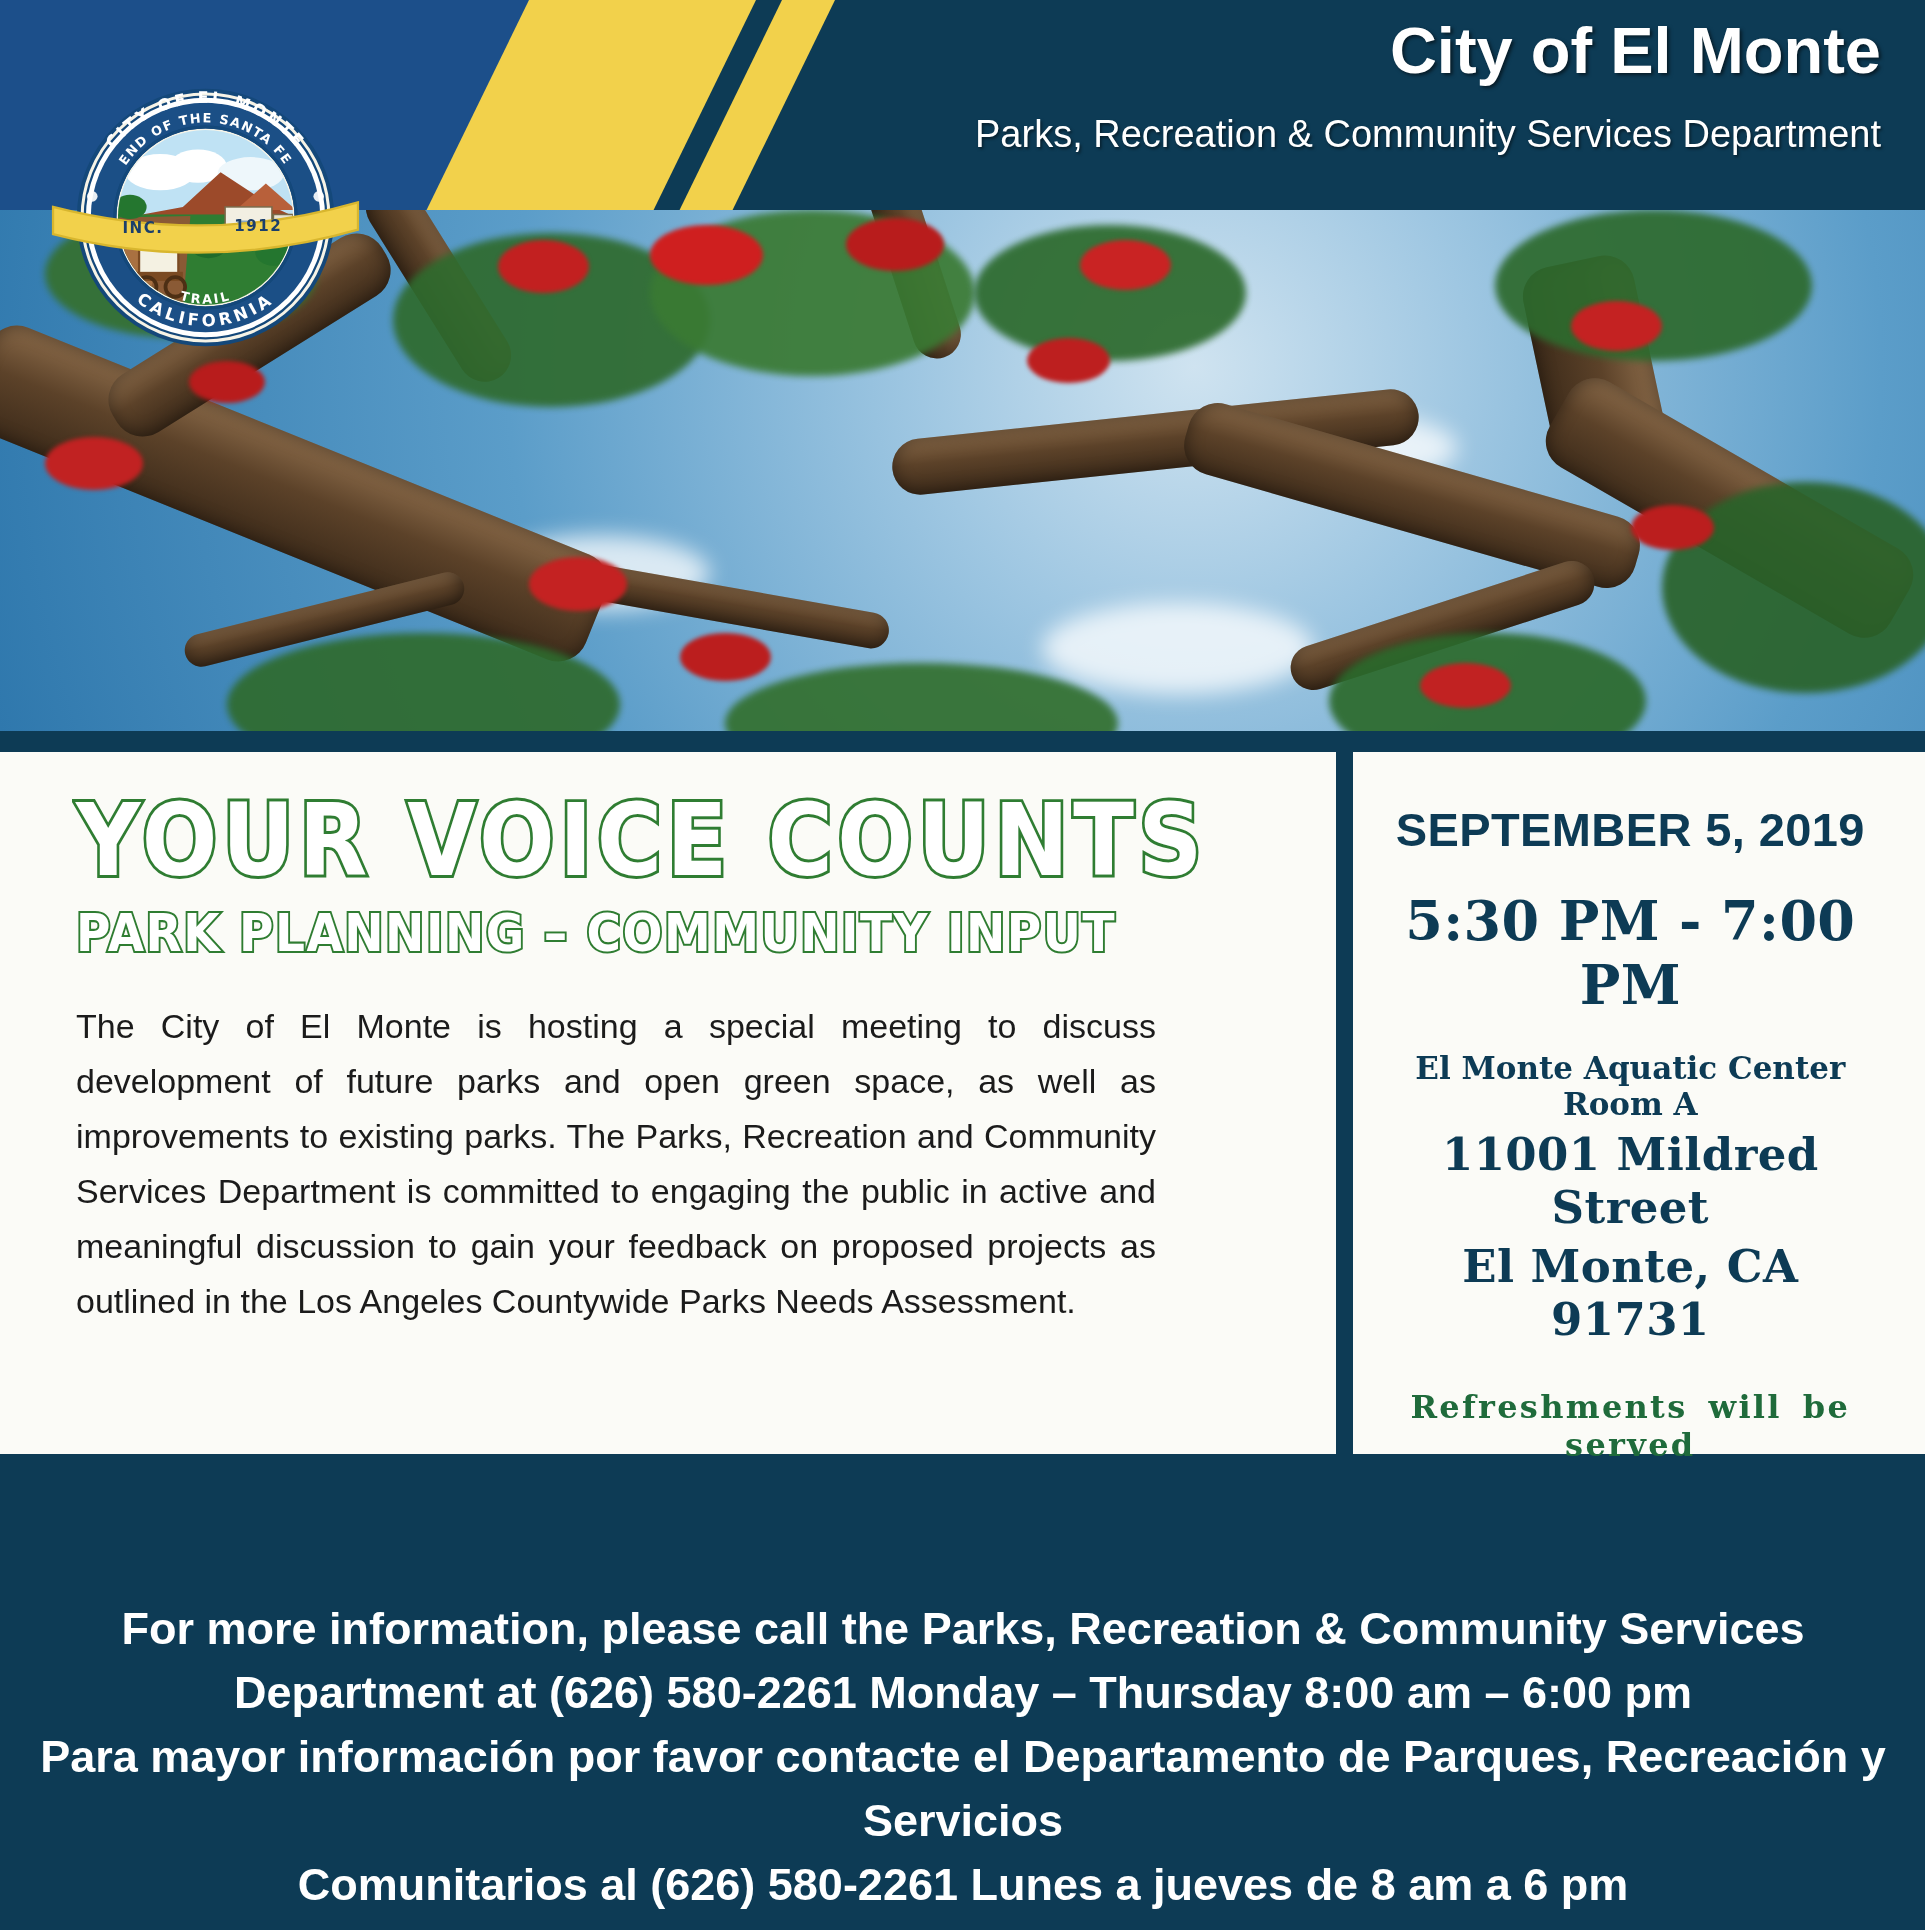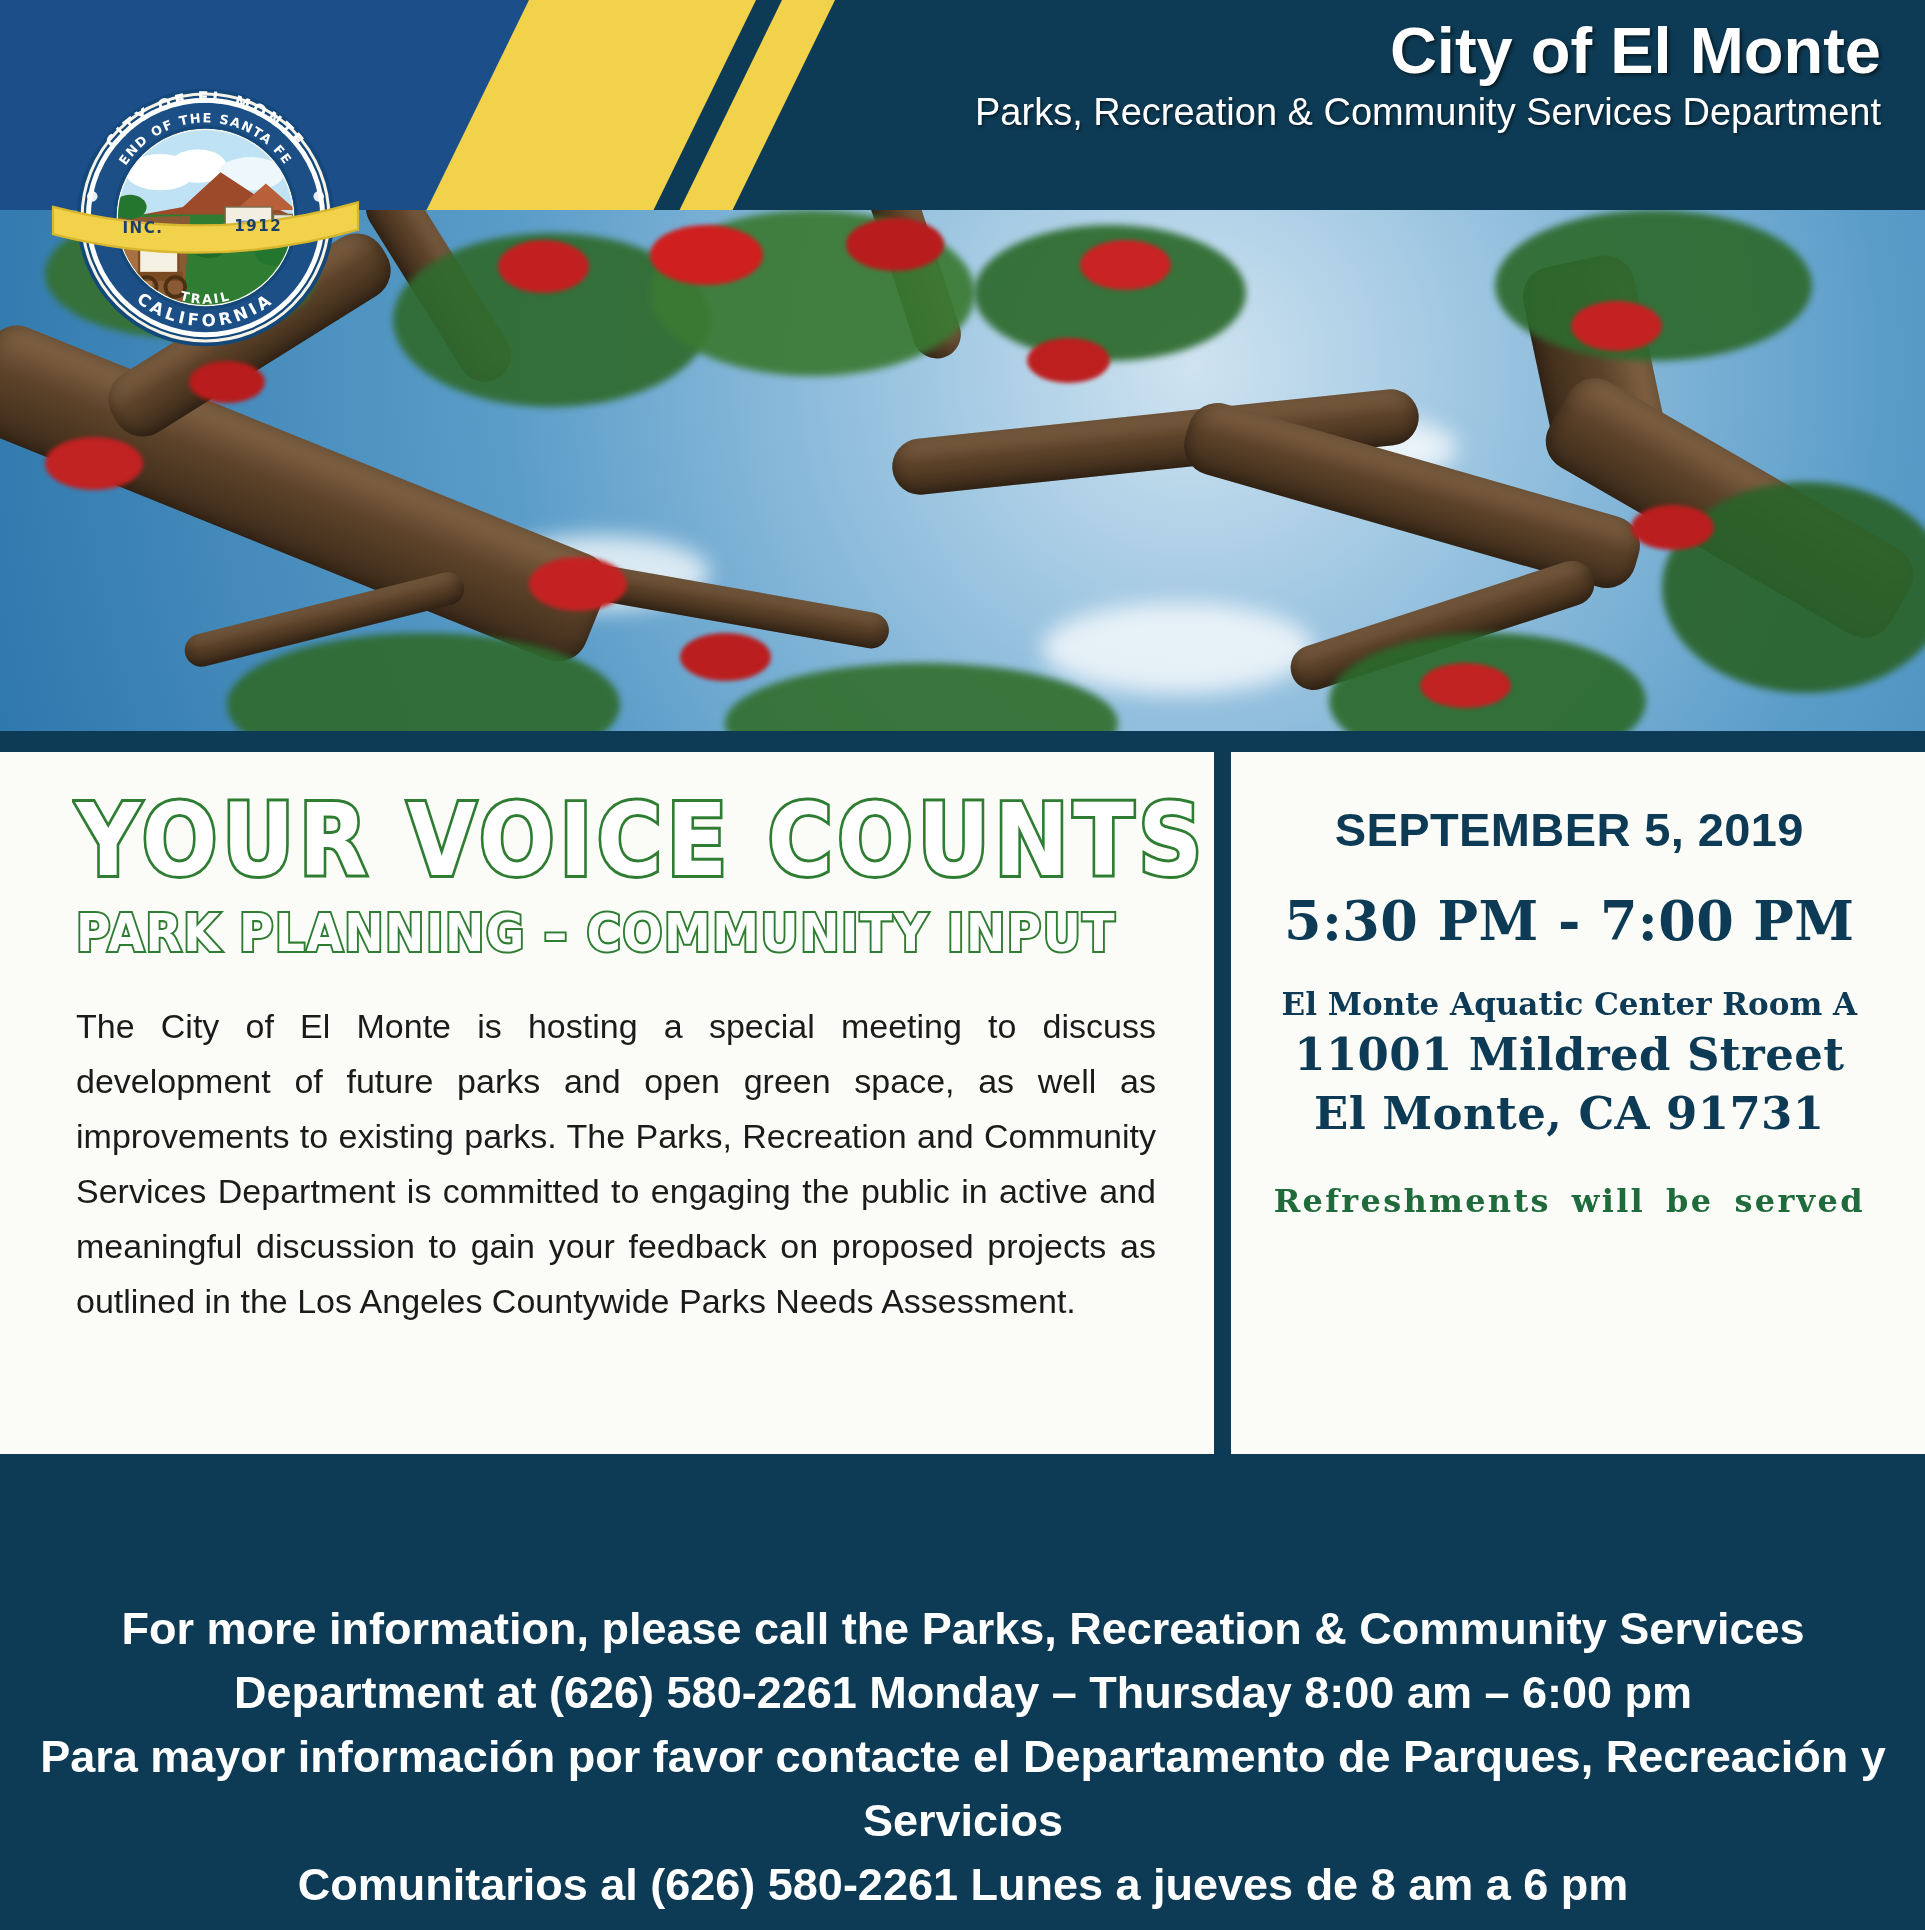--- a/index.html
+++ b/index.html
@@ -72,21 +72,21 @@
     font-size: 65px;
     font-weight: bold;
     letter-spacing: 0px;
     line-height: 1.05;
     text-shadow: 2.3px 2.3px 3.8px rgba(0,0,0,0.55);
     white-space: nowrap;
   }
   .header-subtitle {
     font-size: 38px;
     font-weight: normal;
-    margin-top: 6px;
+    margin-top: 28px;
     text-shadow: 1.5px 1.5px 3px rgba(0,0,0,0.5);
     white-space: nowrap;
   }
 
   
   .seal {
     position: absolute;
     left: 47px;
     top: 59px;
     width: 317px;
@@ -140,21 +140,21 @@
   }
 
   
   .content {
     display: flex;
     width: 100%;
     height: 702px;
     background: #0d3b55;
   }
   .left-panel {
-    width: 1214px;
+    width: 1336px;
     background: #fbfbf7;
     padding: 39px 47px 0 76px;
     box-sizing: border-box;
   }
   .divider-gap {
     width: 16.6px;
     background: #0d3b55;
   }
   .right-panel {
     flex: 1;

